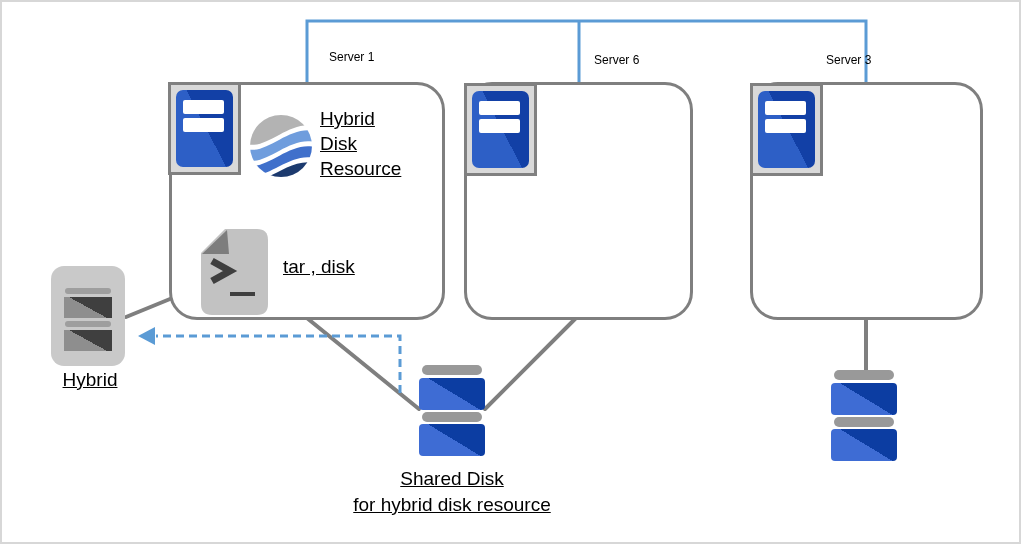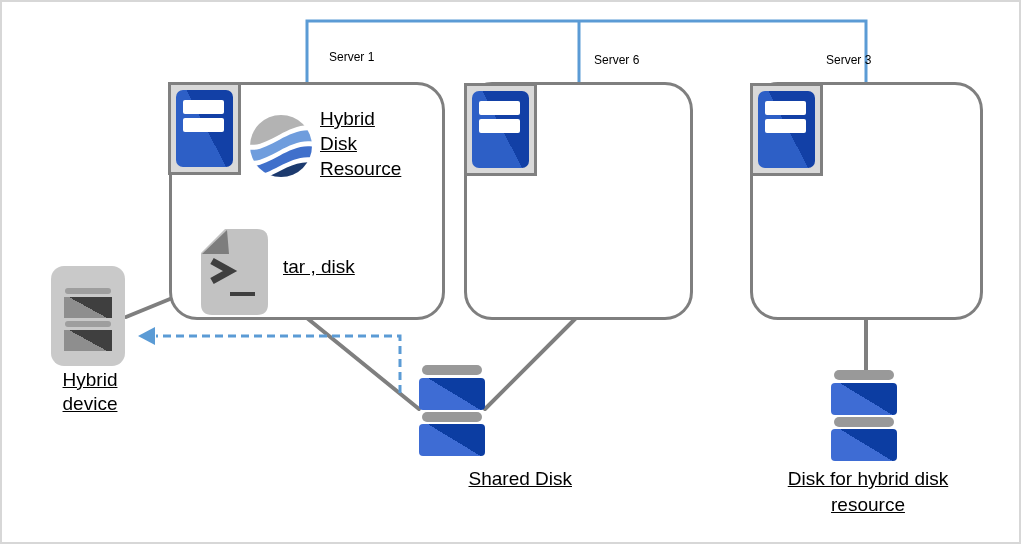--- a/index.html
+++ b/index.html
@@ -19,21 +19,21 @@
   .icon{position:absolute;}
   .lbl{position:absolute;font-size:19px;line-height:25px;white-space:nowrap;text-decoration:underline;}
   .lbl-center{text-align:center;white-space:normal;}
   .srv-lbl{position:absolute;font-size:12px;}
   #server1-label{left:327px;top:48px;}
   #server2-label{left:592px;top:51px;}
   #server3-label{left:824px;top:51px;}
   #hybrid-label{left:318px;top:104px;}
   #tar-label{left:281px;top:252px;}
   #backup-label{left:26px;top:366px;width:124px;line-height:24px;}
-  #shared-label{left:330px;top:464px;width:240px;line-height:26px;text-align:right;}
+  #shared-label{left:330px;top:464px;width:240px;line-height:26px;}
   #disk3-label{left:746px;top:464px;width:240px;line-height:26px;}
   .line-block span{display:block;}
 </style>
 </head>
 <body>
 
 <div class="canvas">
 
   <svg width="0" height="0" style="position:absolute" aria-hidden="true">
     <defs>
@@ -139,25 +139,21 @@
   <div class="lbl line-block" id="hybrid-label">
     <span>Hybrid</span>
     <span>Disk</span>
     <span>Resource</span>
   </div>
 
   <div class="lbl" id="tar-label">tar , disk</div>
 
   <div class="lbl lbl-center line-block" id="backup-label">
     <span>Hybrid</span>
-    <span>device</span>
   </div>
 
   <div class="lbl lbl-center line-block" id="shared-label">
     <span>Shared Disk</span>
+    <span>for hybrid disk resource</span>
   </div>
 
-  <div class="lbl lbl-center line-block" id="disk3-label">
-    <span>Disk for hybrid disk</span>
-    <span>resource</span>
-  </div>
 
 </div>
 
 </body></html>

